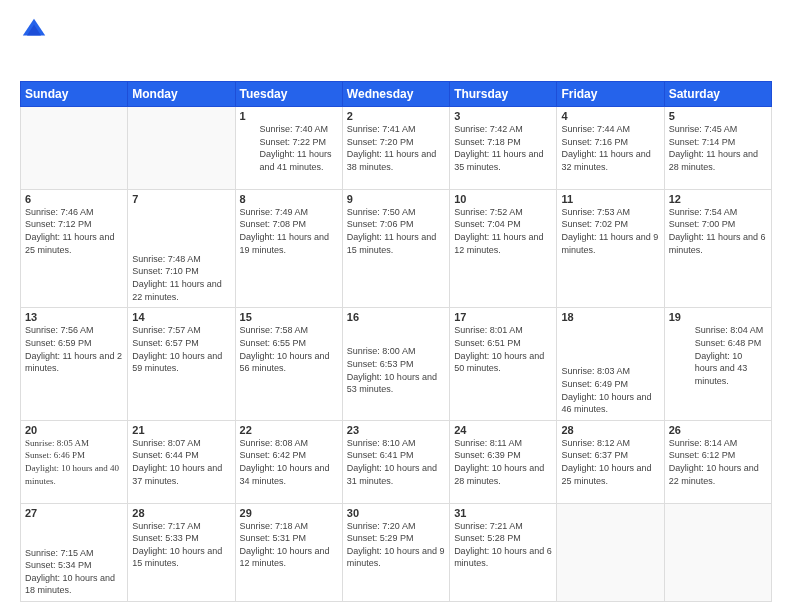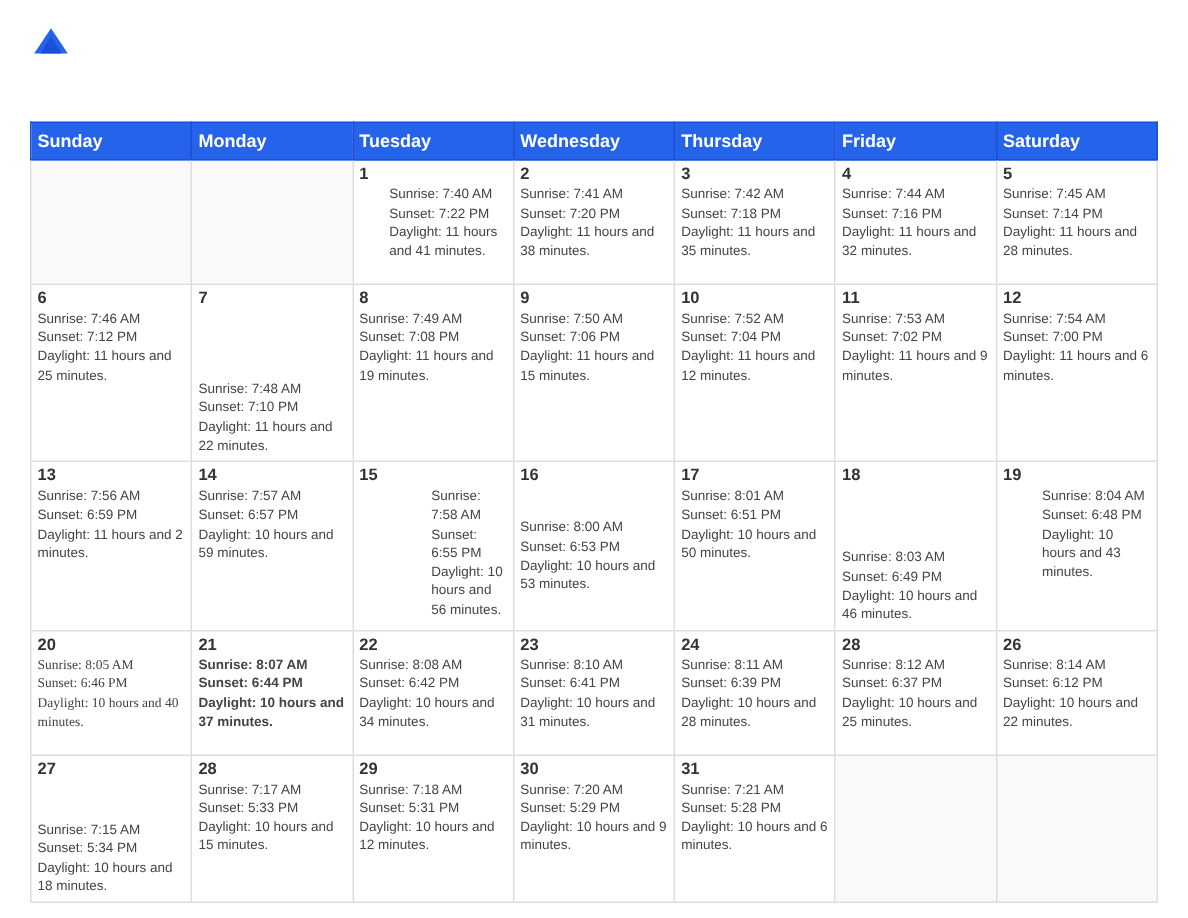--- a/index.html
+++ b/index.html
@@ -216,21 +216,21 @@
 Daylight: 11 hours and 2 minutes.</div>
           </td>
           <td>
             <span class="day-num">14</span>
             <div class="day-info" style="white-space: pre-line;">Sunrise: 7:57 AM
 Sunset: 6:57 PM
 Daylight: 10 hours and 59 minutes.</div>
           </td>
           <td>
             <span class="day-num">15</span>
-            <div class="day-info" style="white-space: pre-line; margin-left: 48px;">Sunrise: 7:58 AM
+            <div class="day-info" style="white-space: pre-line;">Sunrise: 7:58 AM
 Sunset: 6:55 PM
 Daylight: 10 hours and 56 minutes.</div>
           </td>
           <td>
             <span class="day-num">16</span>
             <div class="day-info" style="white-space: pre-line; margin-top: 22px;">Sunrise: 8:00 AM
 Sunset: 6:53 PM
 Daylight: 10 hours and 53 minutes.</div>
           </td>
           <td>
@@ -254,21 +254,21 @@
         </tr>
         <tr>
           <td>
             <span class="day-num">20</span>
             <div class="day-info" style="white-space: pre-line; font-family: Liberation Serif, serif;">Sunrise: 8:05 AM
 Sunset: 6:46 PM
 Daylight: 10 hours and 40 minutes.</div>
           </td>
           <td>
             <span class="day-num">21</span>
-            <div class="day-info" style="white-space: pre-line; font-weight: bold;">Sunrise: 8:07 AM
+            <div class="day-info" style="white-space: pre-line;">Sunrise: 8:07 AM
 Sunset: 6:44 PM
 Daylight: 10 hours and 37 minutes.</div>
           </td>
           <td>
             <span class="day-num">22</span>
             <div class="day-info" style="white-space: pre-line;">Sunrise: 8:08 AM
 Sunset: 6:42 PM
 Daylight: 10 hours and 34 minutes.</div>
           </td>
           <td>

